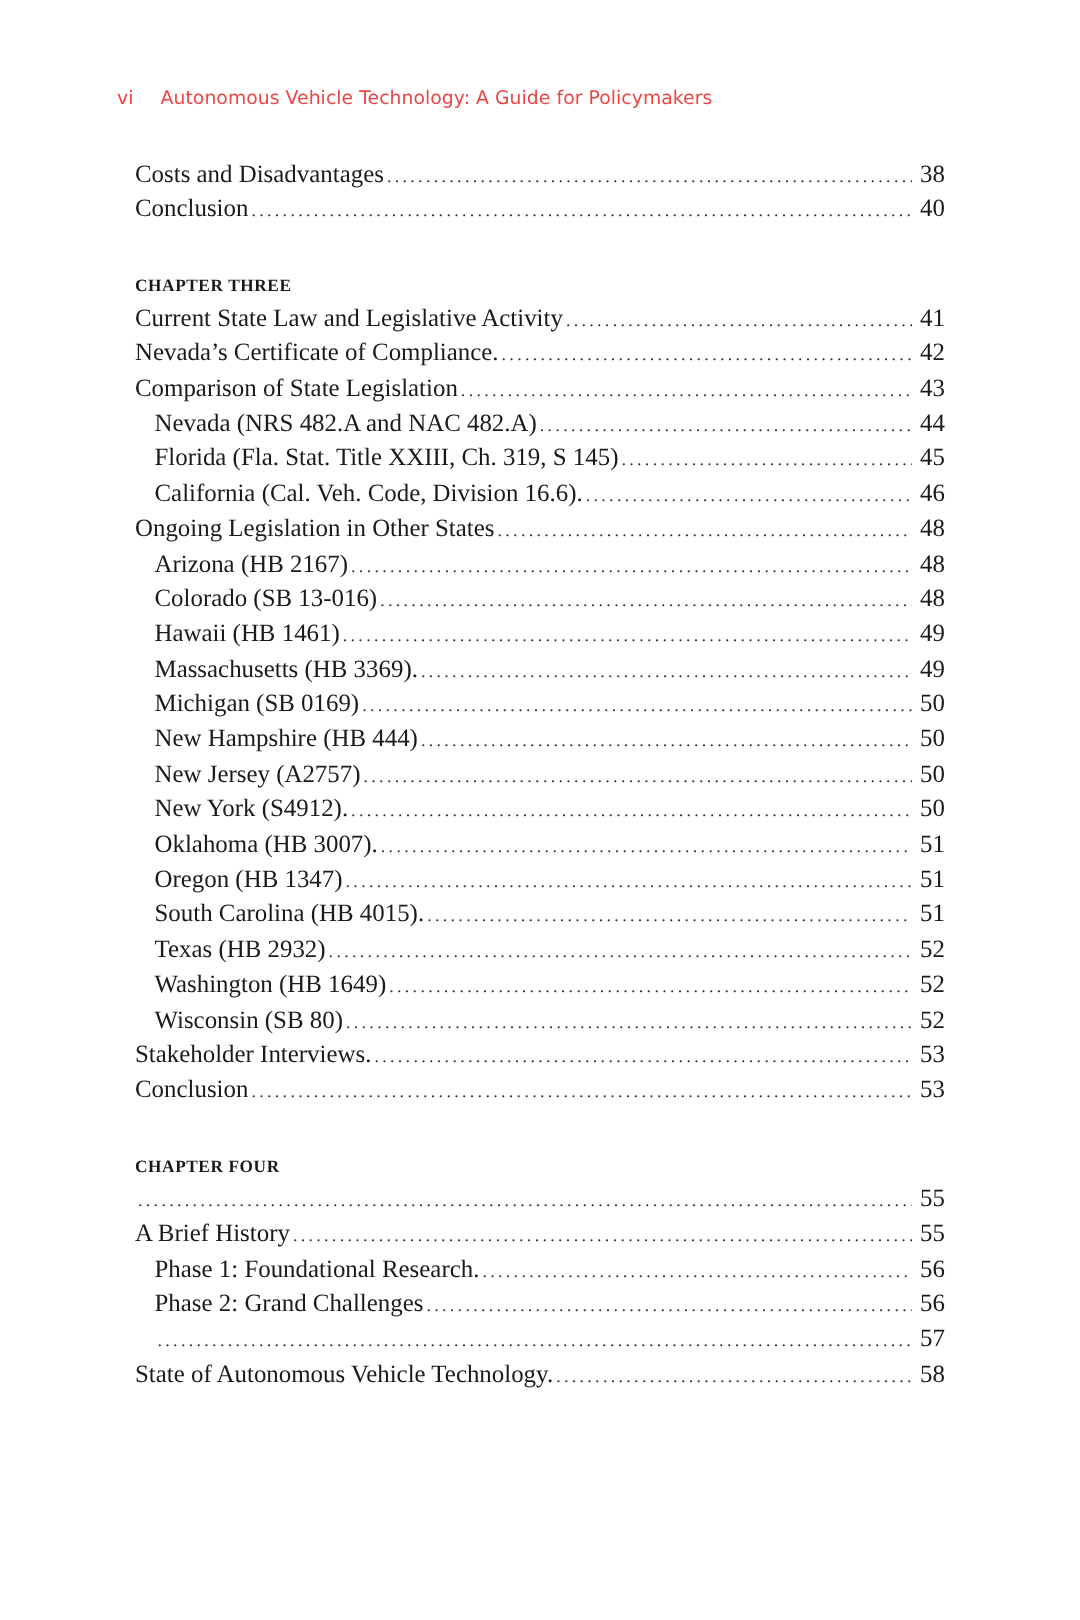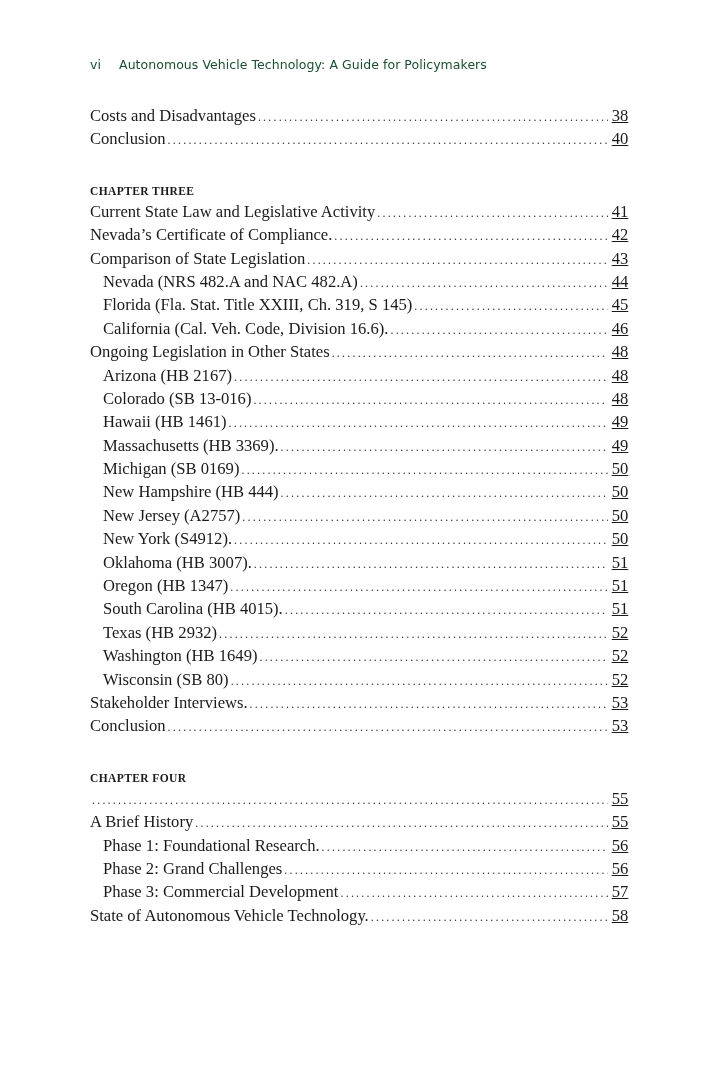--- a/index.html
+++ b/index.html
@@ -1,38 +1,38 @@
 <!DOCTYPE html>
 <html><head>
 <meta charset="utf-8">
 <style>
   html, body { margin: 0; padding: 0; background: #ffffff; }
   body { width: 720px; height: 1080px; position: relative; overflow: hidden; color: #1a1a1a; }
   .running-head {
-    position: absolute; left: 90px; top: 57px;
-    font-family: "DejaVu Sans", sans-serif; font-size: 12.5px; color: #14532d;
+    position: absolute; left: 78px; top: 57px;
+    font-family: "DejaVu Sans", sans-serif; font-size: 12.5px; color: #ef4444;
     letter-spacing: 0.05px;
   }
   .running-head .folio { display: inline-block; width: 25px; }
   .toc { position: absolute; left: 90px; top: 104px; width: 540px; }
   .row {
     display: flex; align-items: baseline; height: 23.4px; line-height: 23.4px;
     font-family: "Liberation Serif", serif; font-size: 16.6px; color: #1a1a1a;
   }
   .row.l2 { padding-left: 13px; }
   .row .label { white-space: nowrap; }
   .row.bold .label { font-weight: normal; }
   .row .leader {
     flex: 1; overflow: hidden; white-space: nowrap; margin: 0 2px;
     color: #333; letter-spacing: 2.2px; font-size: 12px;
   }
   .row .leader::before {
     content: "........................................................................................................................................................................................................";
   }
-  .row .page { white-space: nowrap; min-width: 20px; text-align: center; text-decoration: underline; }
+  .row .page { white-space: nowrap; min-width: 20px; text-align: right; }
   .chapter-label {
     font-family: "Liberation Serif", serif; font-weight: bold; font-size: 11.5px;
     letter-spacing: 0.4px; height: 17px; line-height: 17px; margin-top: 32px;
     color: #1a1a1a;
   }
 </style>
 </head>
 <body>
 
 <div class="running-head">
@@ -188,21 +188,20 @@
         <span class="label">Phase 1: Foundational Research.</span>
         <span class="leader"></span>
         <span class="page">56</span>
       </div>
       <div class="row l2">
         <span class="label">Phase 2: Grand Challenges</span>
         <span class="leader"></span>
         <span class="page">56</span>
       </div>
       <div class="row l2">
-        <span class="label">Phase 3: Commercial Development</span>
         <span class="leader"></span>
         <span class="page">57</span>
       </div>
       <div class="row">
         <span class="label">State of Autonomous Vehicle Technology.</span>
         <span class="leader"></span>
         <span class="page">58</span>
       </div>
     </div>
 </div>

